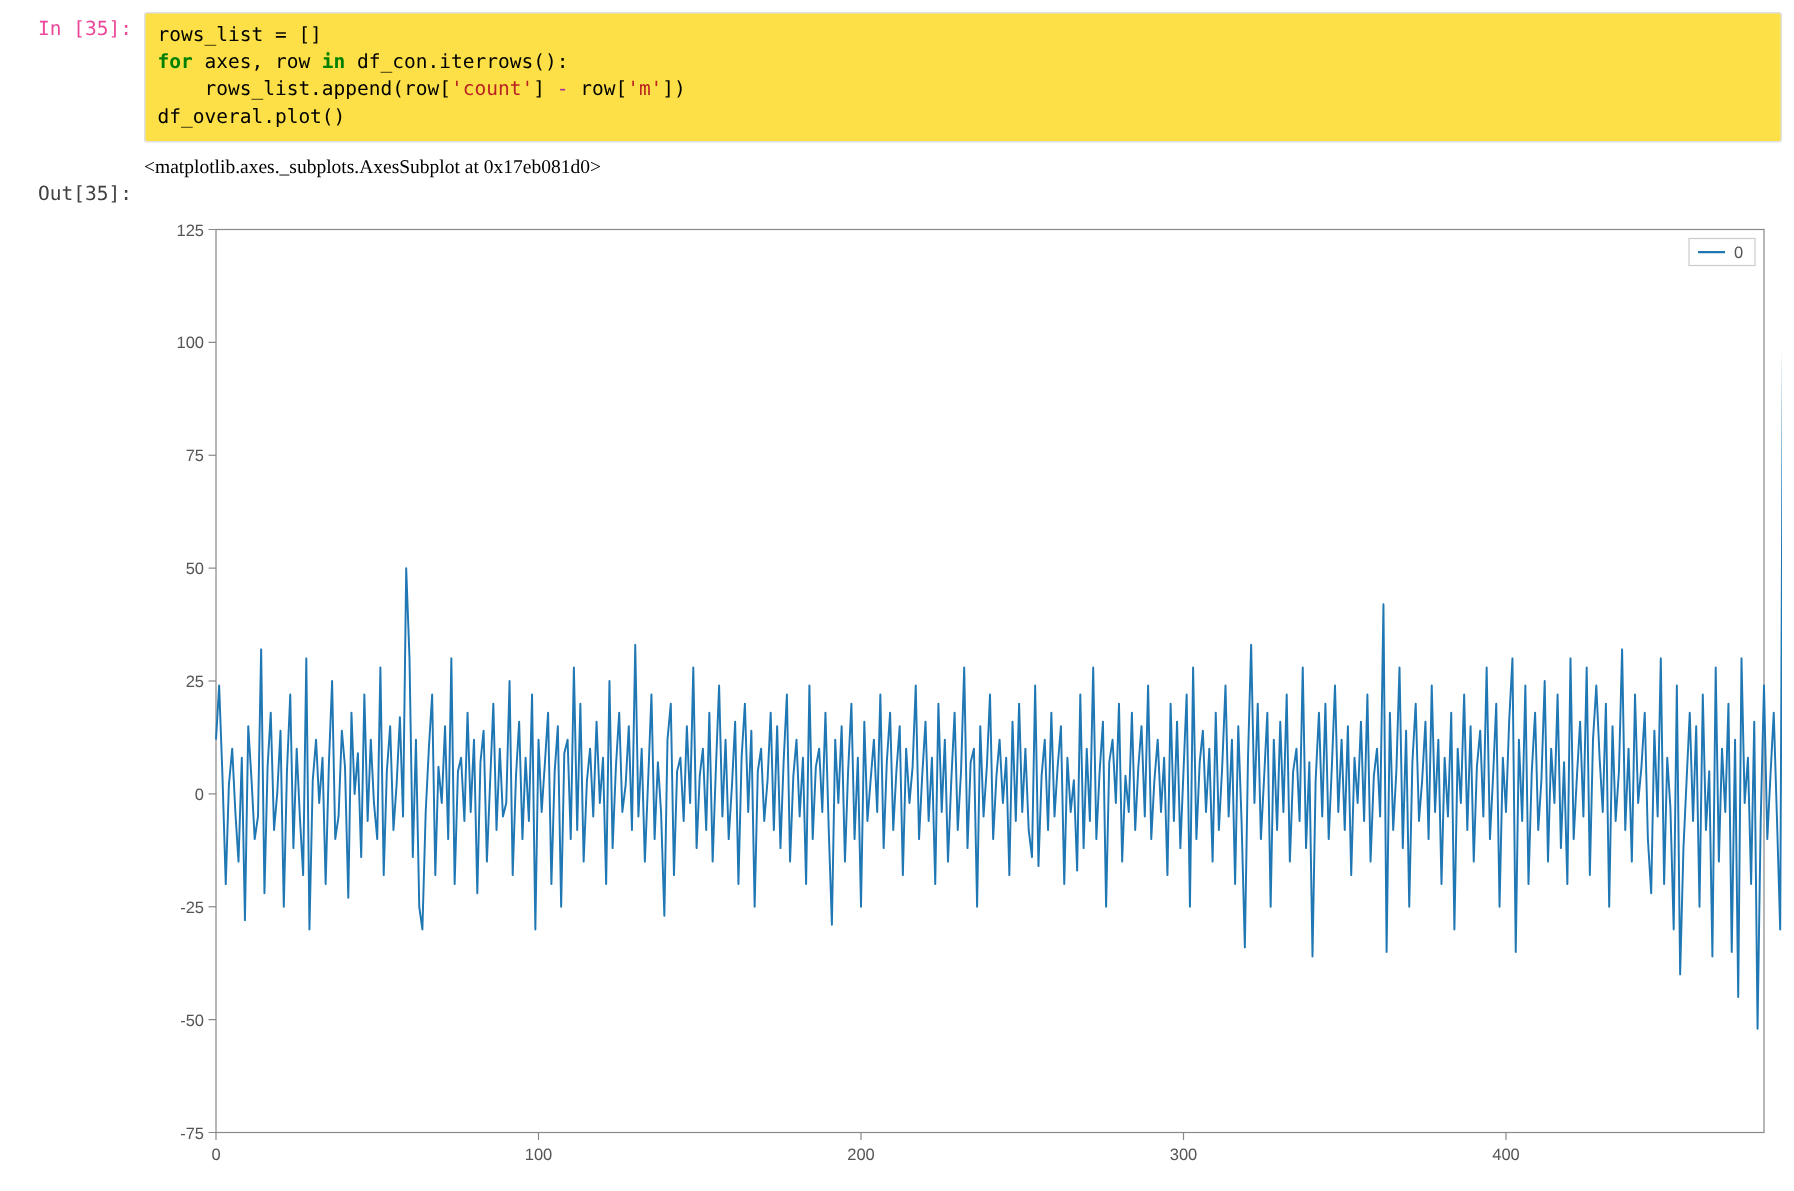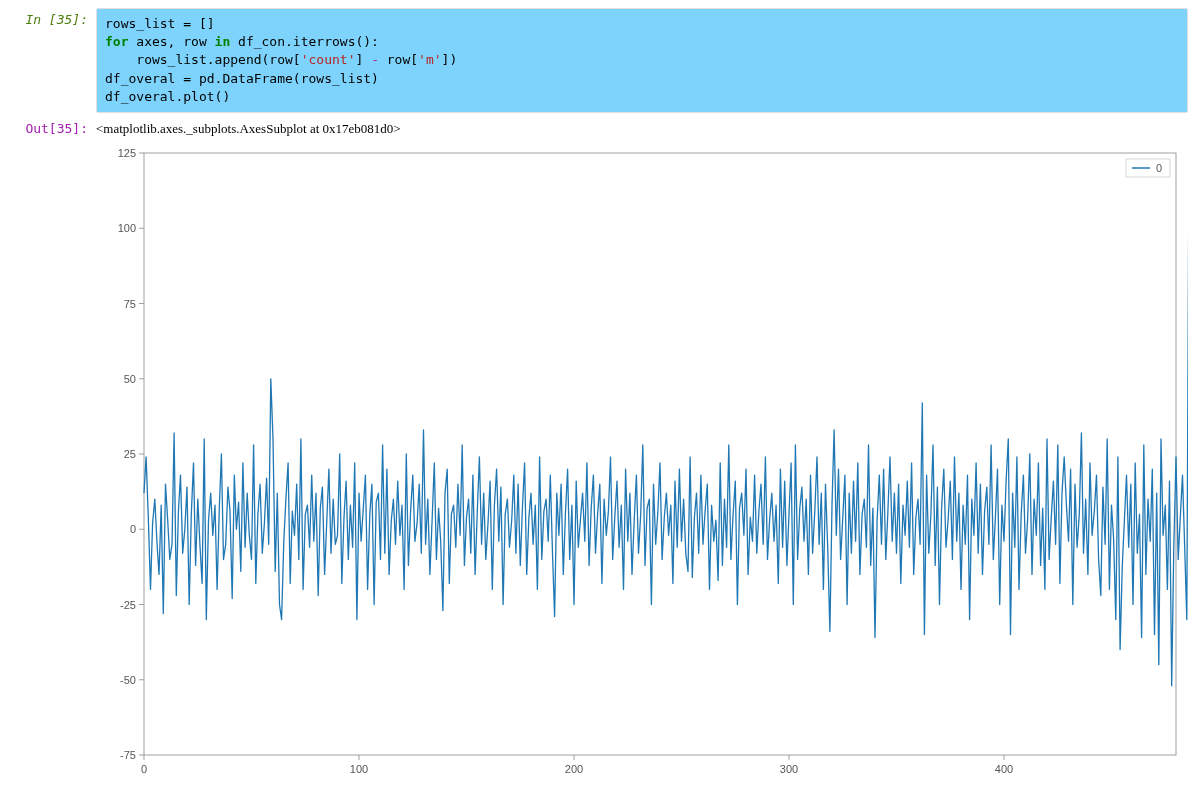--- a/index.html
+++ b/index.html
@@ -15,25 +15,25 @@
   .cell { display: flex; align-items: flex-start; margin-bottom: 4px;}
   .prompt {
     width: 88px;
     flex: 0 0 88px;
     text-align: right;
     padding: 4px 8px 0 0;
     font-family: monospace;
     box-sizing: border-box;
     user-select: none;
   }
-  .prompt-in  { color: #4d7c0f; font-style: italic; }
-  .prompt-out { color: #a21caf; }
+  .prompt-in  { color: #ec4899; }
+  .prompt-out { color: #404040; margin-top: 19px; }
   .code-area {
     flex: 1 1 auto;
-    background: #7dd3fc;
+    background: #fde047;
     border: 1px solid #e0e0e0;
     border-radius: 2px;
     padding: 6px 8px;
     line-height: 1.4;
     white-space: pre;
     font-family: monospace;
   }
   .output-area {
     flex: 1 1 auto;
     padding: 4px 8px 0 0;
@@ -51,21 +51,20 @@
   .legend text { font: 11px sans-serif; fill: #555; }
 </style>
 </head>
 <body>
 
 <div class="cell">
   <div class="prompt prompt-in">In [35]:</div>
   <div class="code-area"><span>rows_list = []
 </span><span class="tok-kw">for</span><span> axes, row </span><span class="tok-kw">in</span><span> df_con.iterrows():
 </span><span>    rows_list.append(row[</span><span class="tok-str">'count'</span><span>] </span><span class="tok-op">-</span><span> row[</span><span class="tok-str">'m'</span><span>])
-</span><span>df_overal = pd.DataFrame(rows_list)
 </span><span>df_overal.plot()</span></div>
 </div>
 
 <div class="cell">
   <div class="prompt prompt-out">Out[35]:</div>
   <div class="output-area">&lt;matplotlib.axes._subplots.AxesSubplot at 0x17eb081d0&gt;</div>
 </div>
 
 <div class="chart-wrap">
   <svg id="chart" width="1092" height="640">

